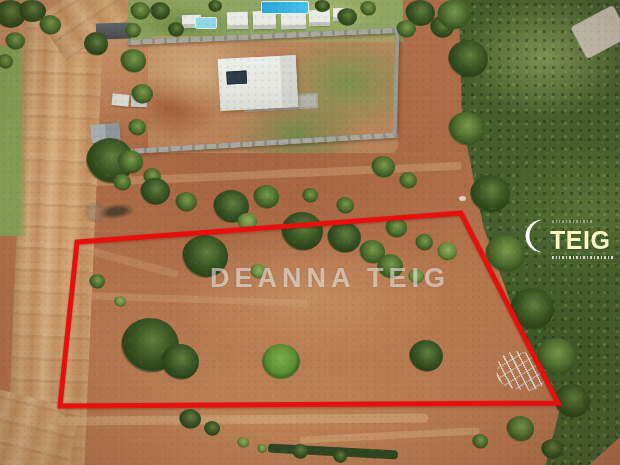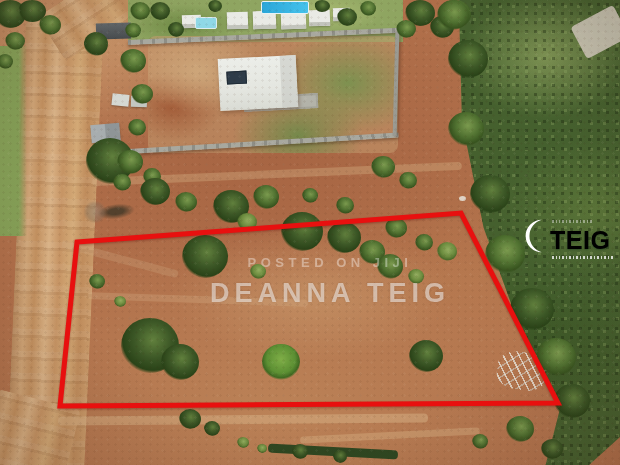--- a/index.html
+++ b/index.html
@@ -113,21 +113,21 @@
   .vignette{inset:0;z-index:45;pointer-events:none;
     background:radial-gradient(ellipse at 50% 45%, rgba(0,0,0,0) 60%, rgba(60,35,20,.18) 100%);}
 
   
   .boundary-svg{position:absolute;inset:0;z-index:50;filter:drop-shadow(0 1px 1px rgba(90,0,0,.35));}
   .wm{left:70px;top:255px;width:520px;text-align:center;z-index:60;pointer-events:none;}
   .wm-line1{font-size:13px;font-weight:600;letter-spacing:4.5px;color:rgba(255,255,255,.38);}
   .wm-line2{margin-top:8px;font-size:27px;font-weight:700;letter-spacing:5px;color:rgba(255,255,255,.52);
     text-shadow:0 0 2px rgba(90,60,40,.25);}
   .logo{left:522px;top:204px;width:100px;height:68px;z-index:70;}
-  .logo-text{position:absolute;left:28px;top:22px;font-size:25px;font-weight:800;color:#000000;
+  .logo-text{position:absolute;left:28px;top:22px;font-size:25px;font-weight:800;color:#fef9c3;
     letter-spacing:.5px;text-shadow:0 1px 2px rgba(0,40,30,.35);}
   .logo-topline{position:absolute;left:30px;top:16px;width:40px;height:3px;opacity:.45;
     background:repeating-linear-gradient(90deg, rgba(255,255,255,.9) 0 1.5px, transparent 1.5px 3.5px);}
   .logo-tagline{position:absolute;left:30px;top:52px;width:62px;height:3px;opacity:.85;
     background:repeating-linear-gradient(90deg, rgba(255,255,255,.9) 0 1.5px, transparent 1.5px 3.5px);}
 </style>
 </head>
 <body>
 
 <div class="stage">
@@ -253,21 +253,20 @@
   <div class="abs tree t-dark" style="left:541px;top:439px;width:22px;height:20px;"></div>
 
   <div class="abs speckle"></div>
   <div class="abs vignette"></div>
 
   <svg class="boundary-svg" width="620" height="465" viewBox="0 0 620 465">
     <polygon fill="none" stroke="#e8100f" stroke-width="5" stroke-linejoin="miter" points="77,242 461,213 558,403 60,406"></polygon>
   </svg>
 
   <div class="abs wm">
-    <div class="wm-line1">POSTED ON JIJI</div>
     <div class="wm-line2">DEANNA TEIG</div>
   </div>
 
   <div class="abs logo">
     <svg width="36" height="56" viewBox="0 0 60 60" style="position:absolute;left:0;top:4px;">
       <path d="M33,3 a27,27 0 1 0 0,54 a28,28 0 0 1 0,-54 z" fill="#ffffff"></path>
     </svg>
     <div class="logo-topline"></div>
     <div class="logo-text">TEIG</div>
     <div class="logo-tagline"></div>

